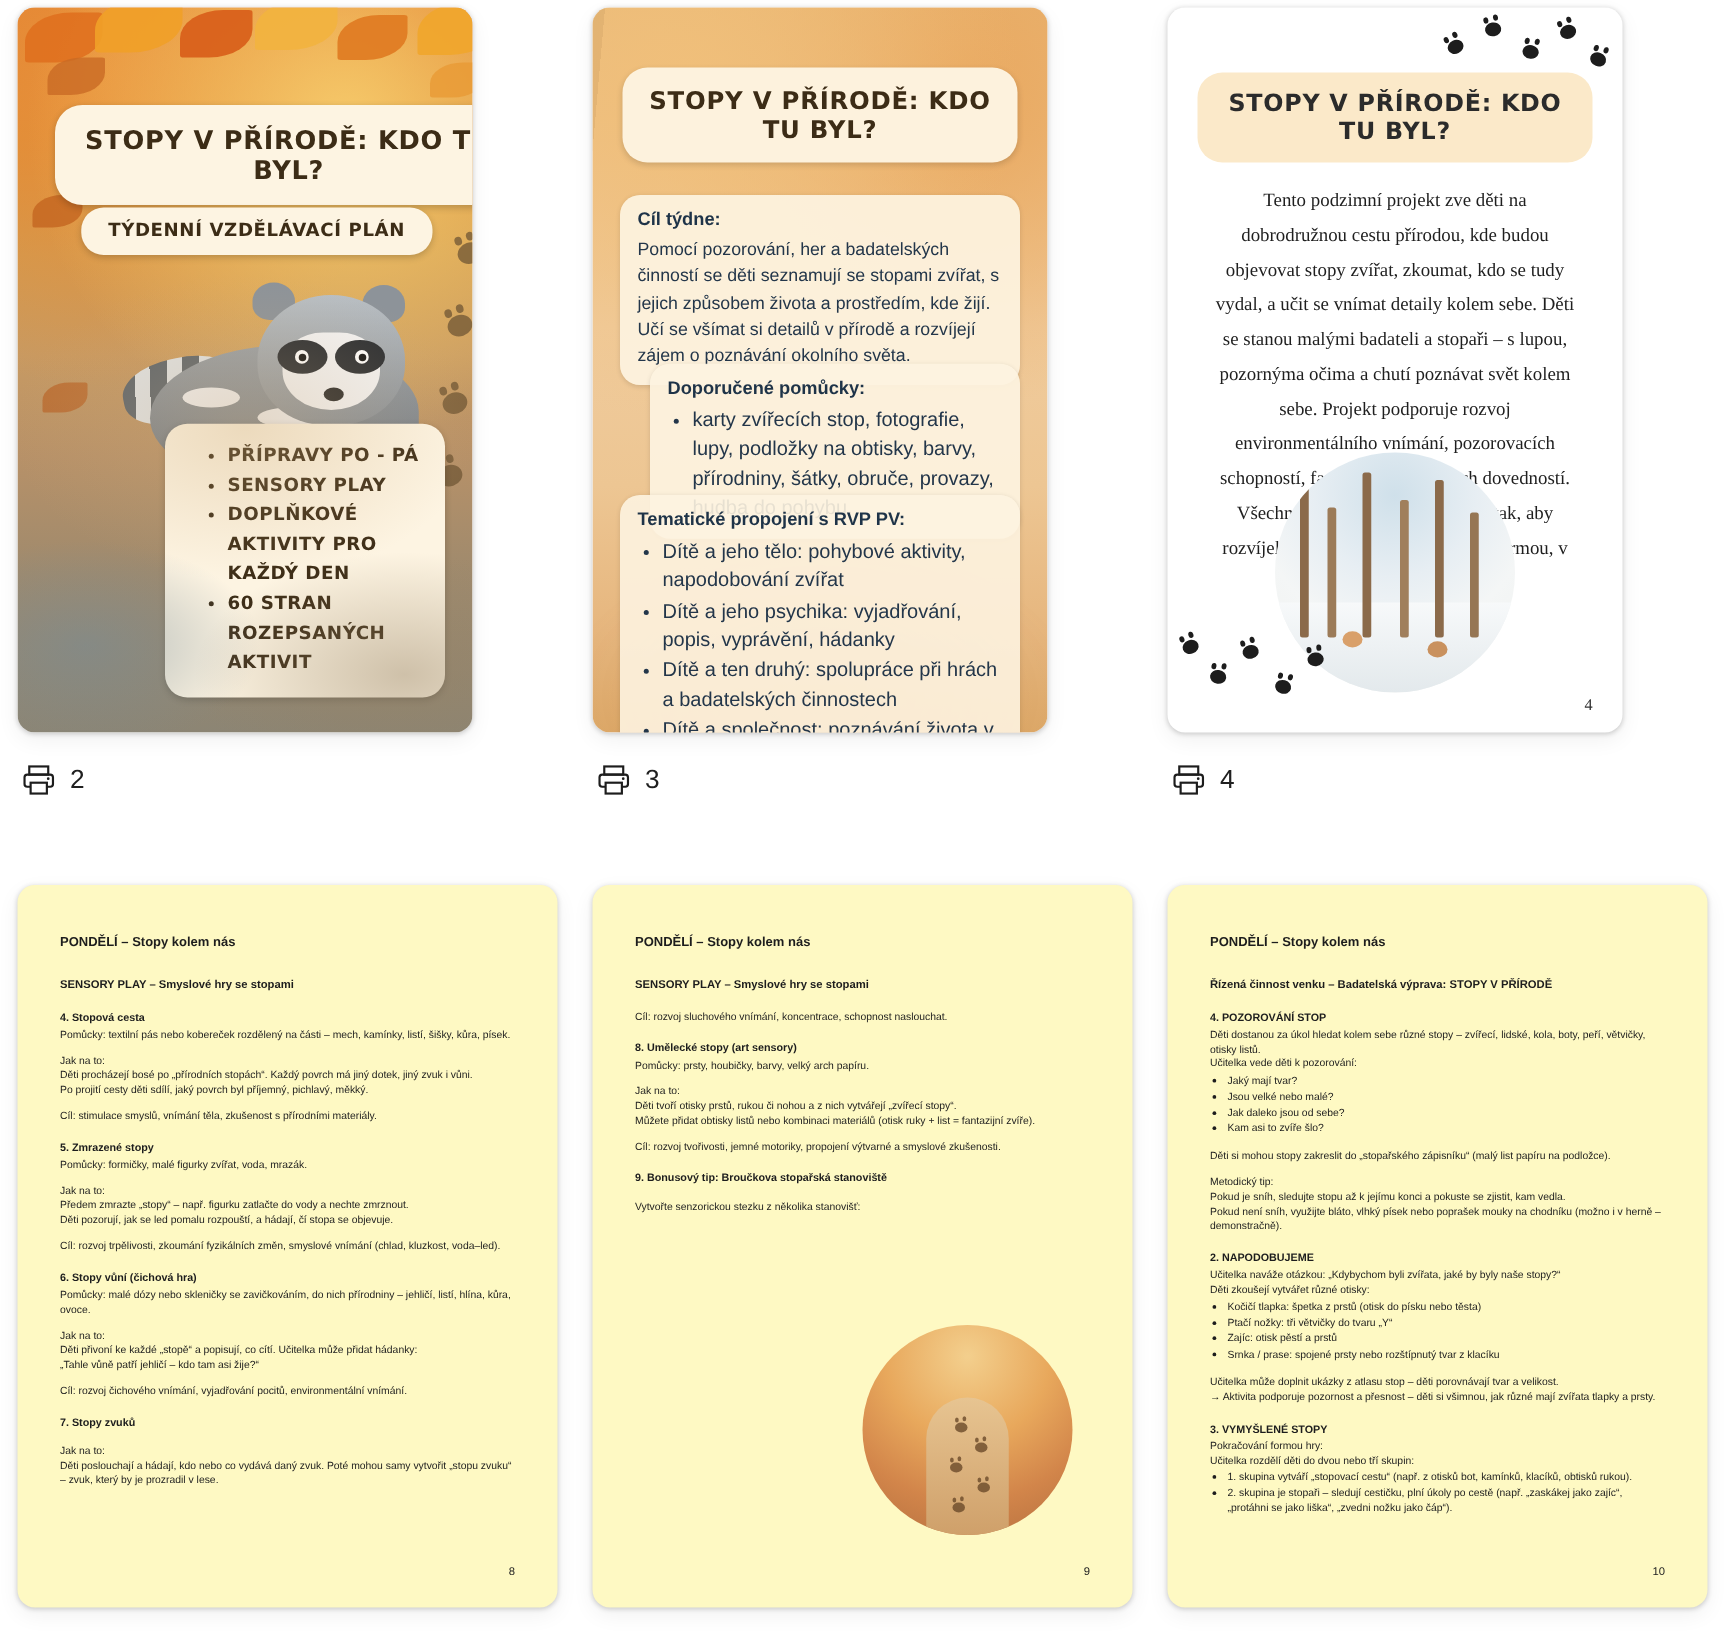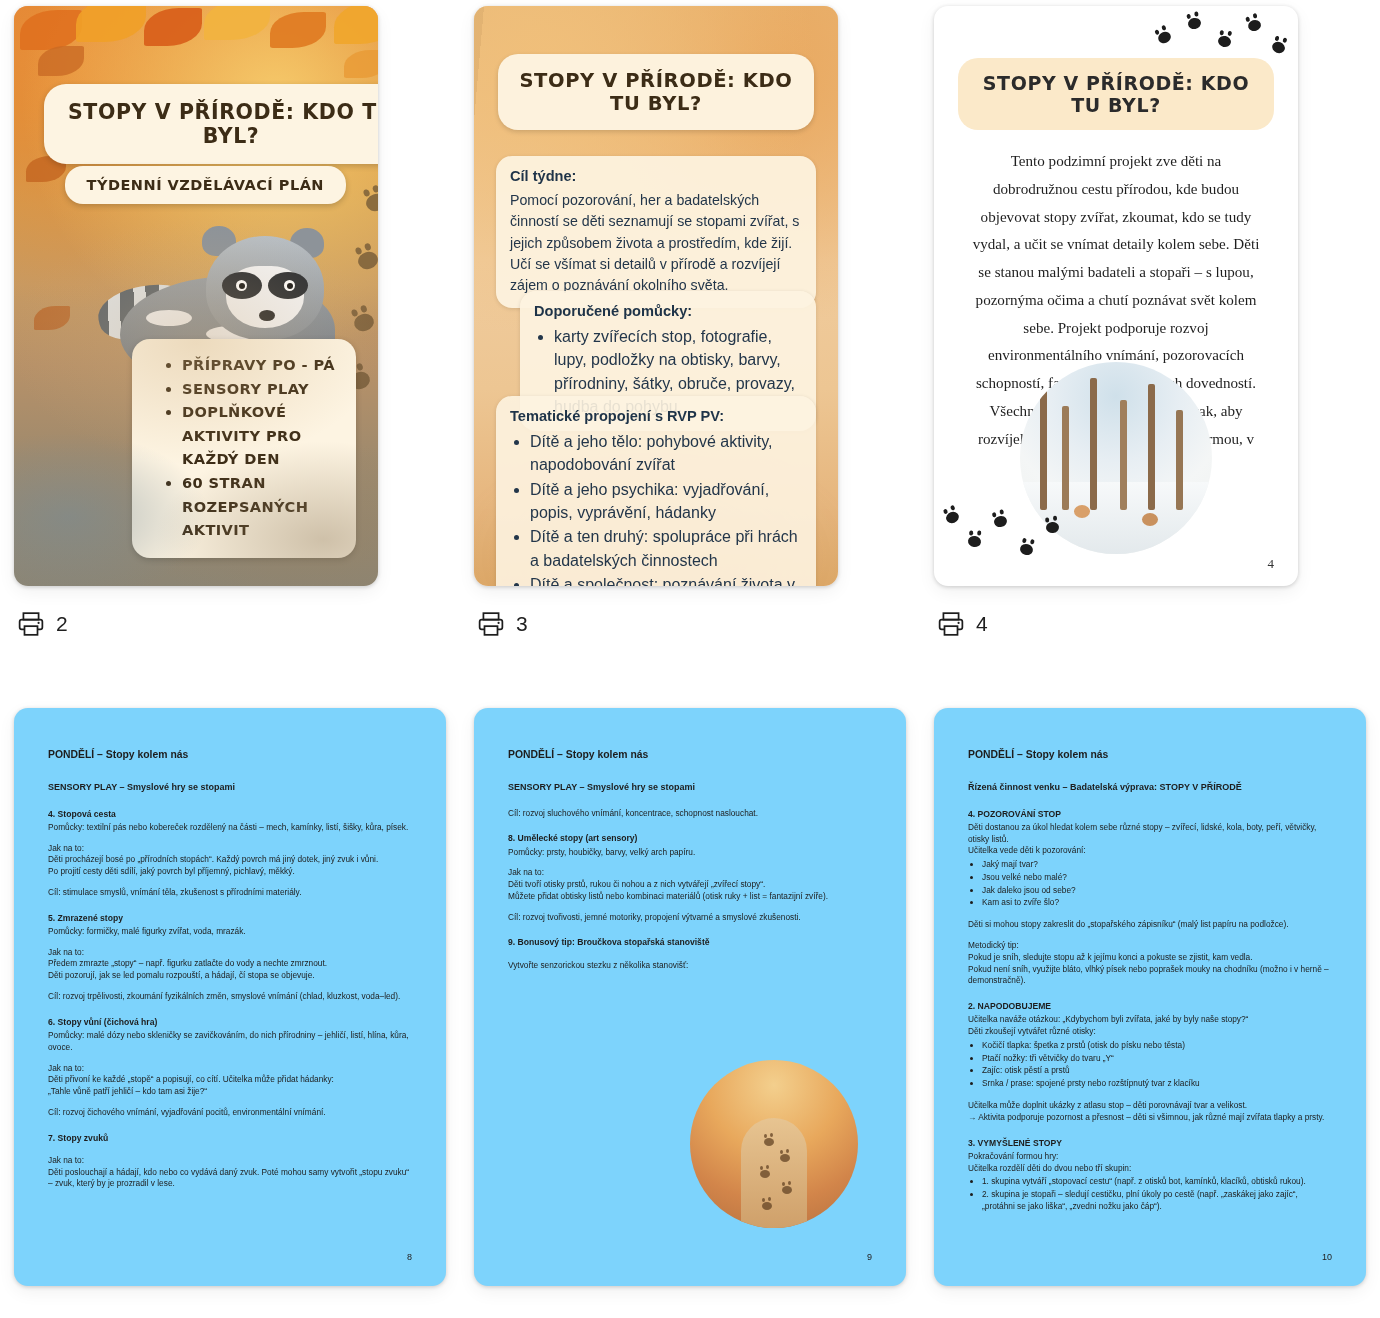--- a/index.html
+++ b/index.html
@@ -196,21 +196,21 @@
   .pawdeco .p::before, .pawdeco .p::after {
     content:""; position:absolute; width:4px; height:5px; background:#1d1d1d; border-radius:50%;
   }
   .pawdeco .p::before { left: 0; top: -5px; }
   .pawdeco .p::after { left: 8px; top: -6px; }
 
   
   .card-r2 {
     left: 14px; top: 8px; width: 432px; height: 578px;
     padding: 40px 34px 30px 34px;
-    background: #7dd3fc;
+    background: #fef9c3;
     font-size: 8.3px;
     line-height: 1.42;
     color: #1d1d1d;
     overflow: hidden;
   }
   .doc h1 { font-size: 10.4px; font-weight: 700; margin: 0 0 18px 0; }
   .doc h2 { font-size: 9px; font-weight: 700; margin: 0 0 14px 0; }
   .doc h3 { font-size: 8.6px; font-weight: 700; margin: 13px 0 2px 0; }
   .doc p { margin: 0 0 0 0; }
   .doc .gap { height: 9px; }

